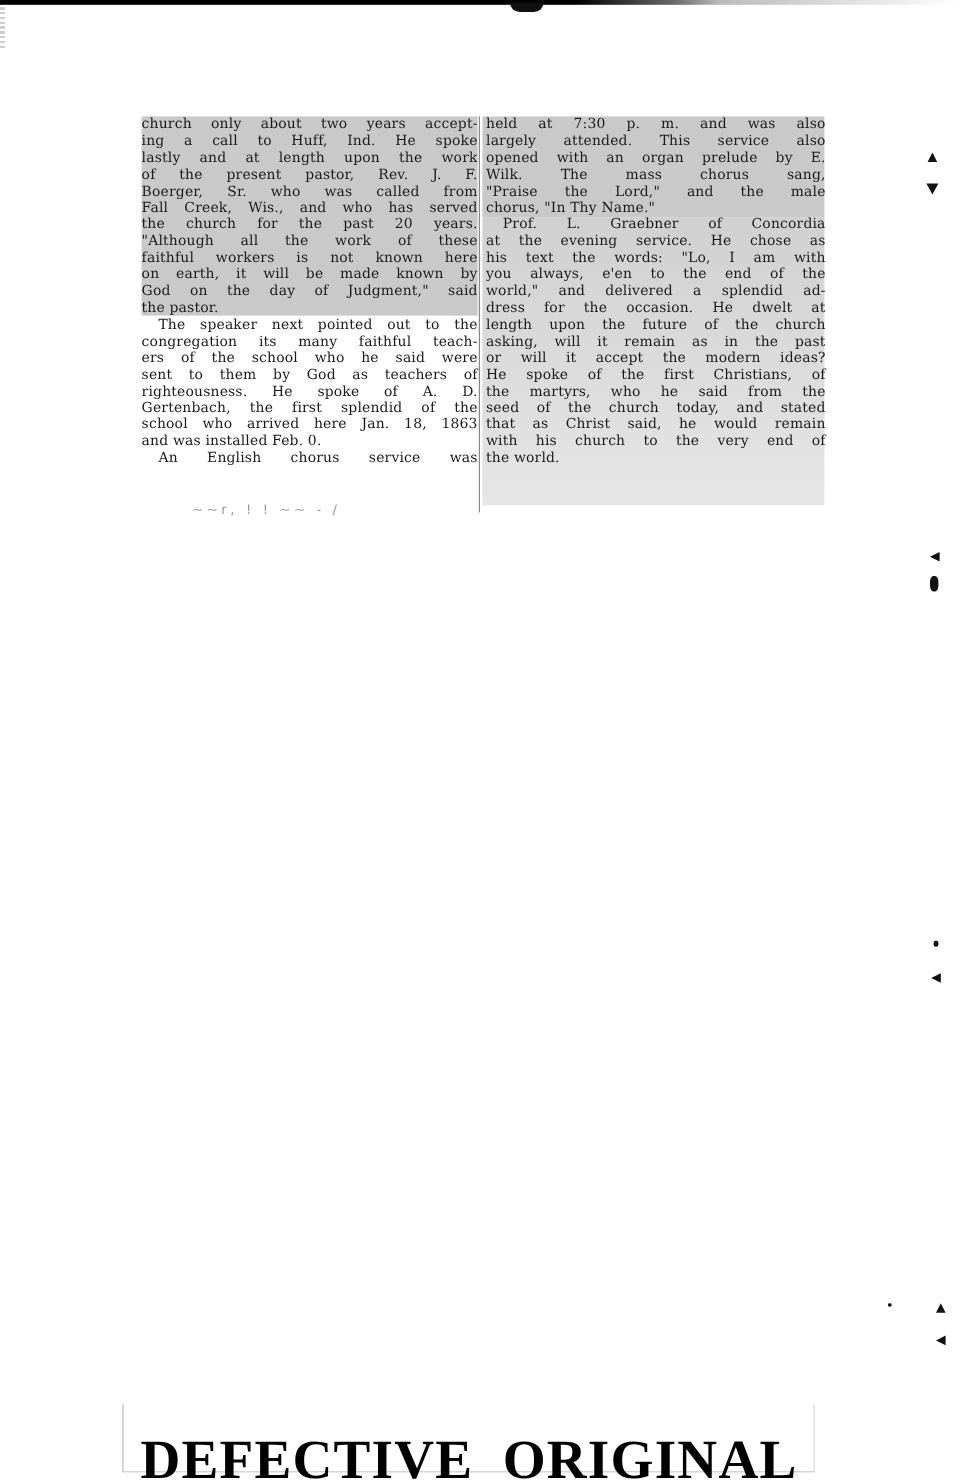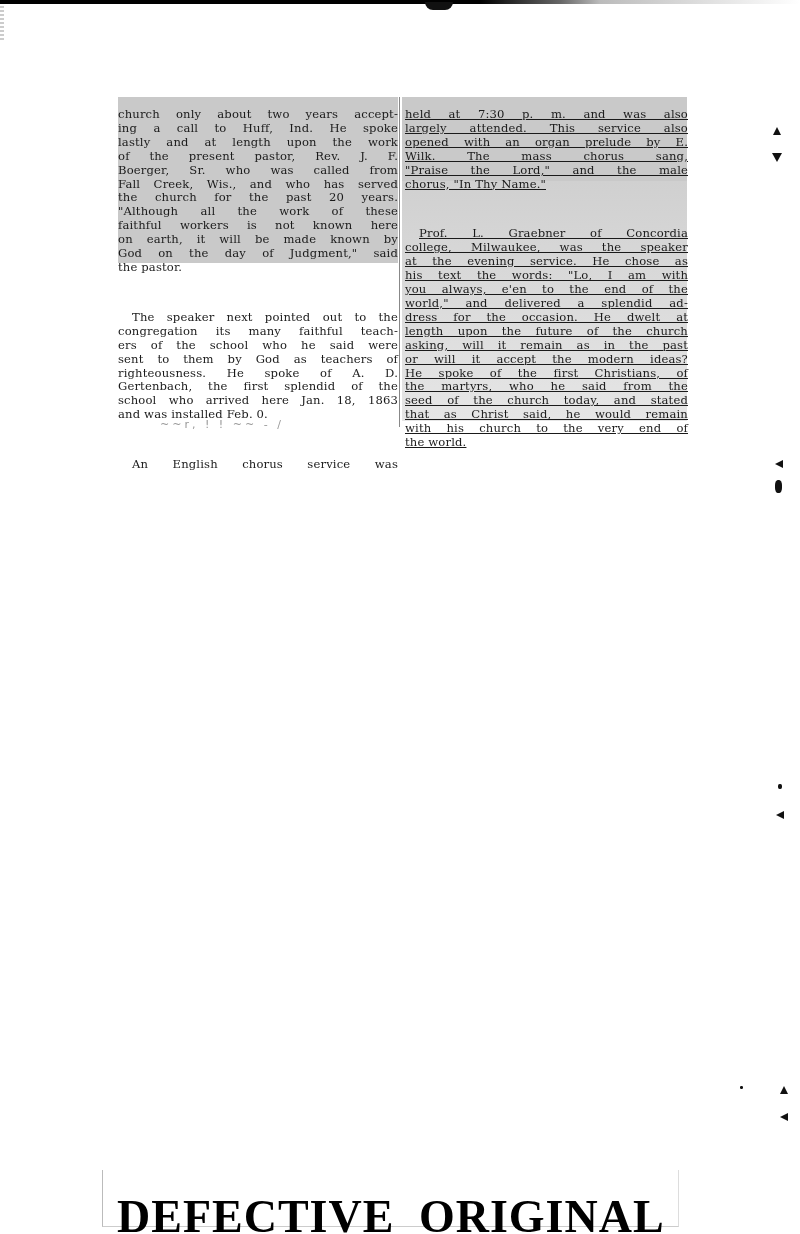--- a/index.html
+++ b/index.html
@@ -14,42 +14,42 @@
   }
   .top-tab {
     position: absolute; left: 425px; top: 2px; width: 28px; height: 8px;
     background: #111; border-radius: 0 0 10px 10px;
   }
   .left-speck {
     position: absolute; left: 0; top: 6px; width: 4px; height: 34px;
     background: repeating-linear-gradient(to bottom, #ccc 0 2px, #fff 2px 4px);
   }
   .clipping {
-    position: absolute; left: 118px; top: 108px; width: 570px; height: 330px;
+    position: absolute; left: 118px; top: 97px; width: 570px; height: 330px;
   }
   .col {
     position: absolute; top: 0;
     font-size: 11.6px; line-height: 13.9px; color: #1a1a1a;
     text-align: justify; letter-spacing: 0.15px;
   }
   .col-left { left: 0; width: 280px; }
-  .col-right { left: 287px; width: 283px; text-decoration: underline; }
+  .col-right { left: 287px; width: 283px; }
   .shade {
     position: absolute; background: #c9c9c9;
   }
   .shade-left { left: 118px; top: 97px; width: 280px; height: 166px; }
   .shade-right { left: 402px; top: 97px; width: 285px; height: 84px; }
   .shade-right2 { left: 402px; top: 181px; width: 285px; height: 240px; background: linear-gradient(to bottom, #d0d0d0, #e6e6e6); }
   .col-rule {
     position: absolute; left: 399px; top: 97px; width: 1px; height: 330px;
     background: #888;
   }
   .line { display: block; white-space: nowrap; text-align-last: justify; }
   .line.last { text-align-last: left; }
-  .indent { padding-left: 14px; margin-top: 36px; }
+  .indent { padding-left: 14px; }
   .scribble {
     position: absolute; left: 160px; top: 418px; width: 220px; height: 14px;
     font-family: "DejaVu Sans", sans-serif; font-size: 11px; color: #999;
     letter-spacing: 3px;
   }
   .mark {
     position: absolute; width: 0; height: 0;
   }
   .tri-up { border-left: 4px solid transparent; border-right: 4px solid transparent; border-bottom: 8px solid #111; }
   .tri-down { border-left: 5px solid transparent; border-right: 5px solid transparent; border-top: 9px solid #111; }
@@ -104,21 +104,20 @@
     <span class="line indent">An English chorus  service was</span>
   </div>
   <div class="col col-right">
     <span class="line">held at 7:30 p. m. and was also</span>
     <span class="line">largely attended.  This service also</span>
     <span class="line">opened with an organ prelude by E.</span>
     <span class="line">Wilk.  The  mass  chorus  sang,</span>
     <span class="line">"Praise the Lord," and the male</span>
     <span class="line last">chorus, "In Thy Name."</span>
     <span class="line indent">Prof. L. Graebner  of  Concordia</span>
-    <span class="line">college, Milwaukee, was the speaker</span>
     <span class="line">at the evening service.  He chose as</span>
     <span class="line">his text the words: "Lo, I am with</span>
     <span class="line">you always, e'en to the end of the</span>
     <span class="line">world," and delivered a splendid ad-</span>
     <span class="line">dress for the occasion.  He dwelt at</span>
     <span class="line">length upon the future of the church</span>
     <span class="line">asking, will it remain as in the past</span>
     <span class="line">or will it accept the modern ideas?</span>
     <span class="line">He spoke of the first Christians, of</span>
     <span class="line">the martyrs, who he said from the</span>

